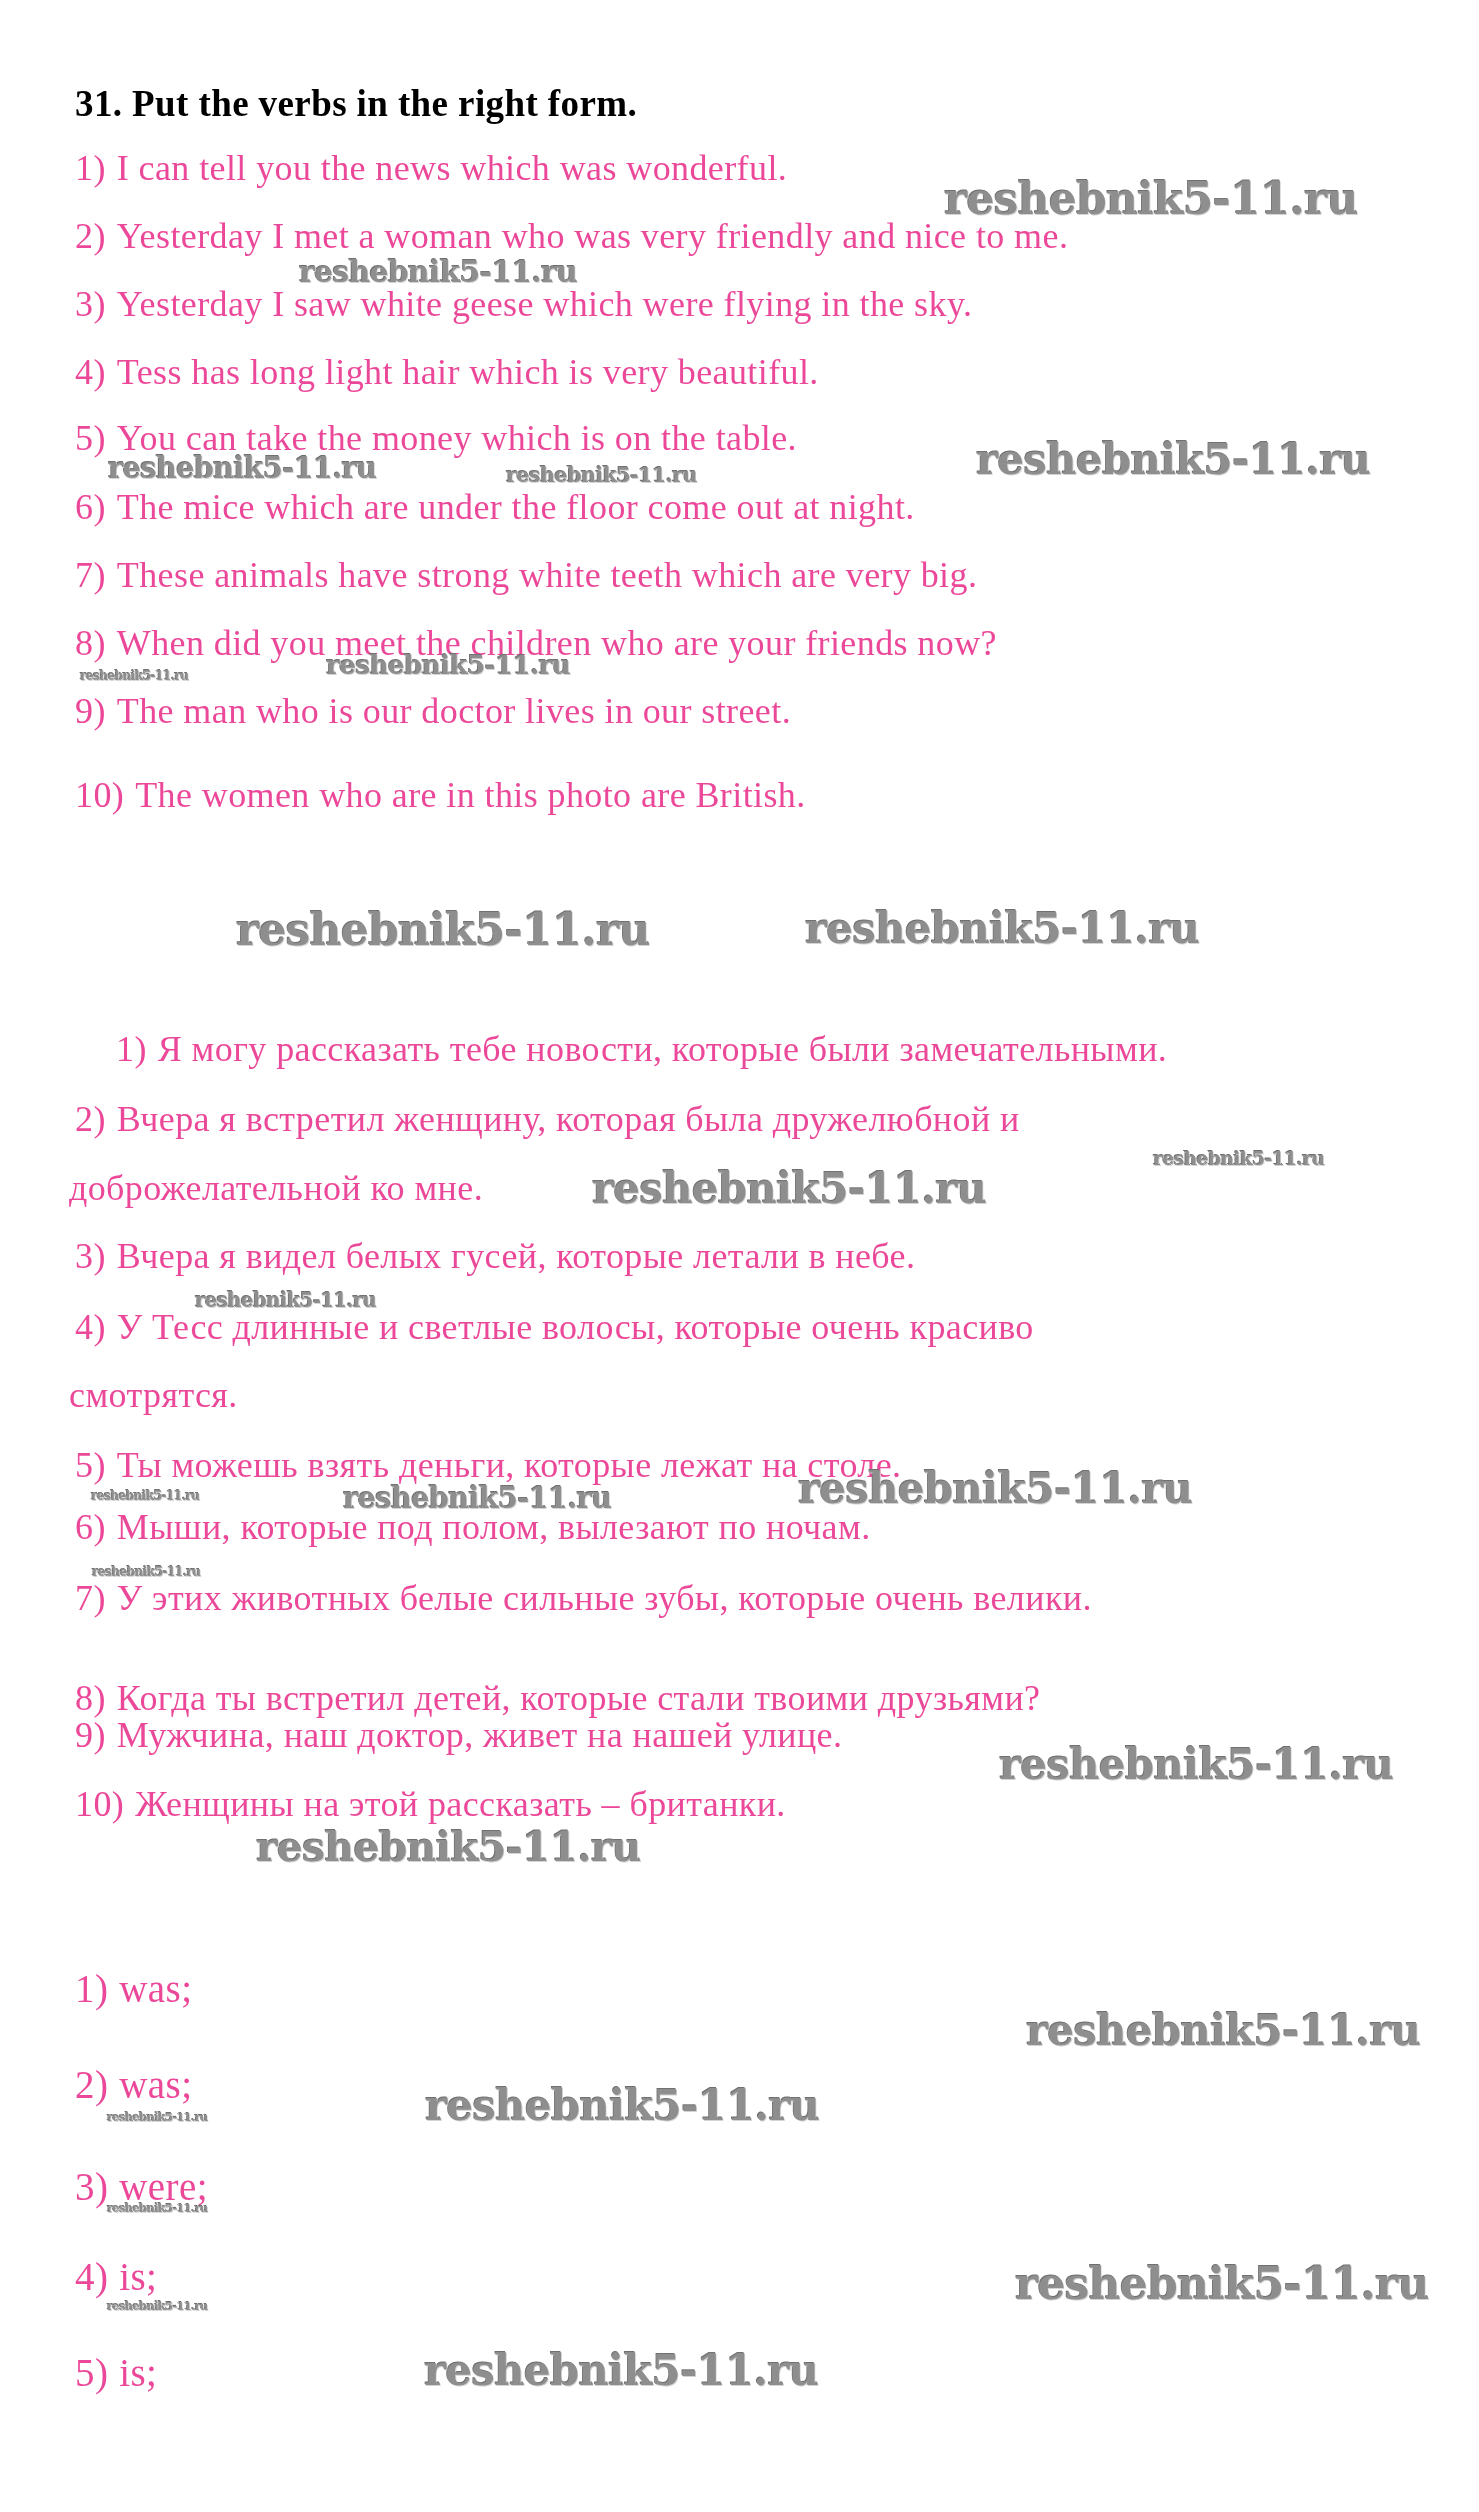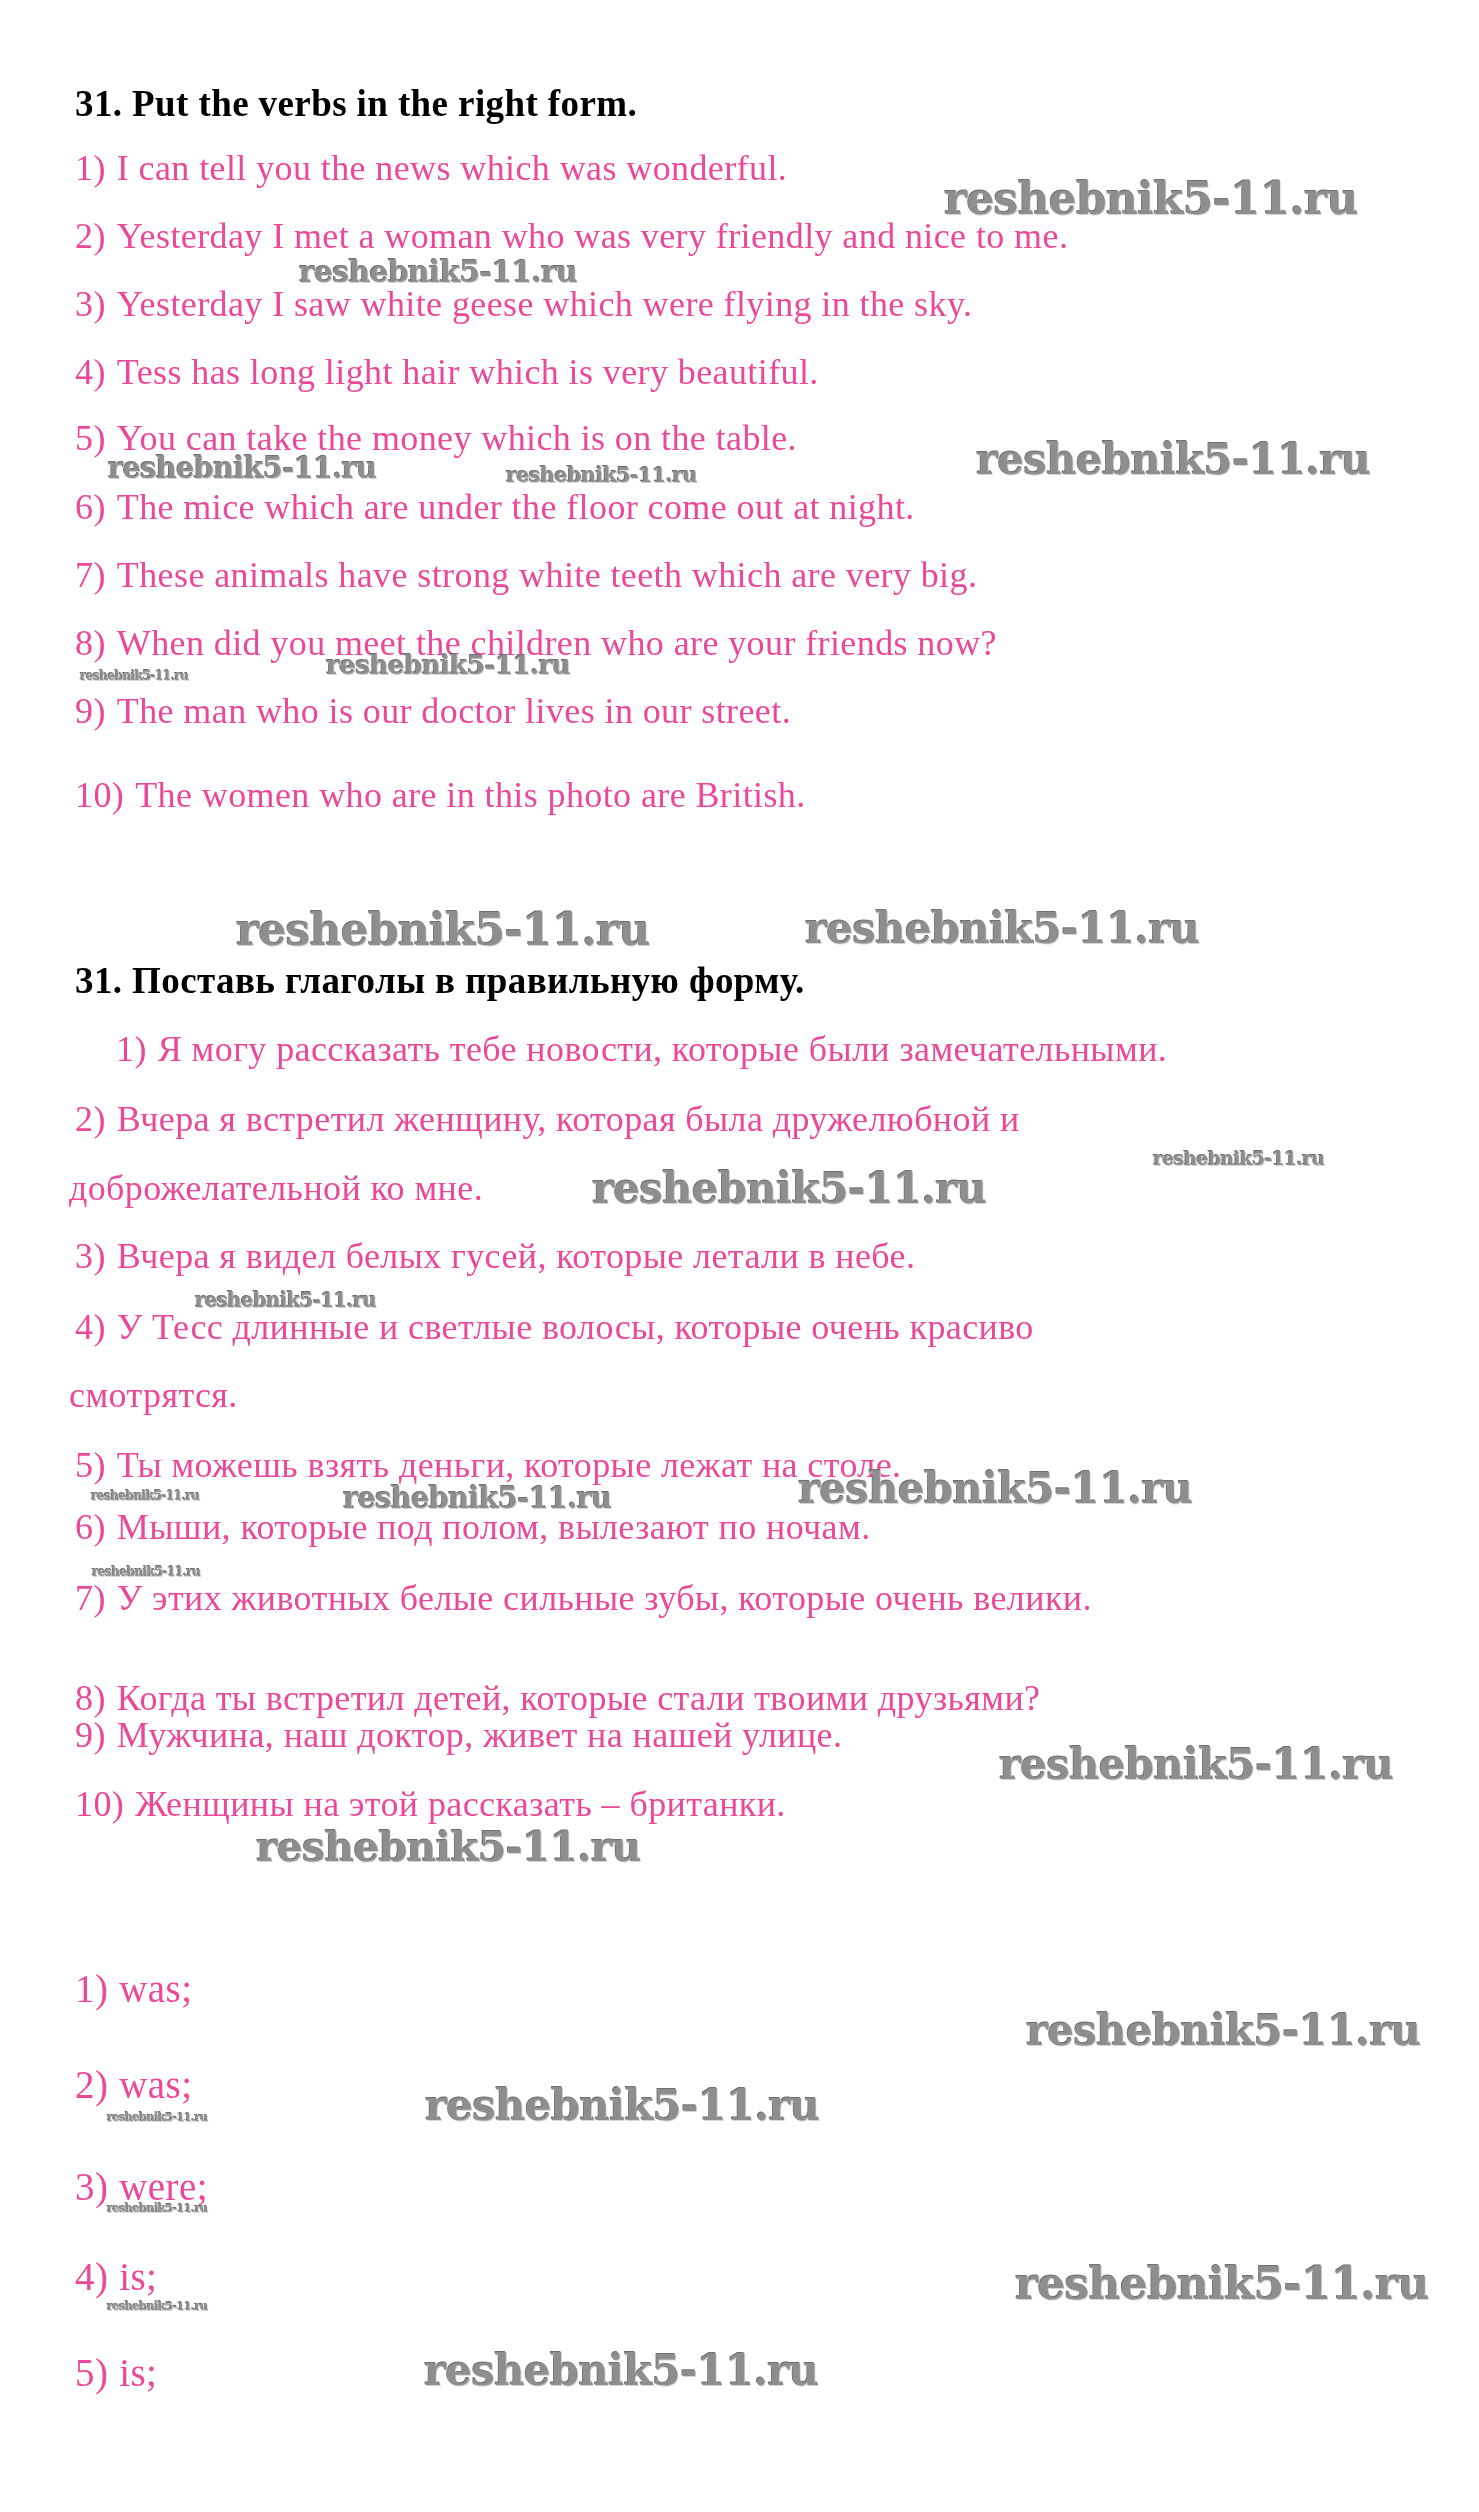--- a/index.html
+++ b/index.html
@@ -69,21 +69,20 @@
       <div class="line" style="left: 75px; top: 282px;"><span class="num">3)</span><span>Yesterday I saw white geese which were flying in the sky.</span></div>
       <div class="line" style="left: 75px; top: 350px;"><span class="num">4)</span><span>Tess has long light hair which is very beautiful.</span></div>
       <div class="line" style="left: 75px; top: 416px;"><span class="num">5)</span><span>You can take the money which is on the table.</span></div>
       <div class="line" style="left: 75px; top: 485px;"><span class="num">6)</span><span>The mice which are under the floor come out at night.</span></div>
       <div class="line" style="left: 75px; top: 553px;"><span class="num">7)</span><span>These animals have strong white teeth which are very big.</span></div>
       <div class="line" style="left: 75px; top: 621px;"><span class="num">8)</span><span>When did you meet the children who are your friends now?</span></div>
       <div class="line" style="left: 75px; top: 689px;"><span class="num">9)</span><span>The man who is our doctor lives in our street.</span></div>
       <div class="line" style="left: 75px; top: 757px; margin-top: 16px;"><span class="num">10)</span><span>The women who are in this photo are British.</span></div>
     </div>
 
-  <div class="heading" style="left:75px; top:958px;">31. Поставь глаголы в правильную форму.</div>
 
   <div id="ru-lines">
       <div class="line" style="left: 75px; top: 1027px; margin-left: 41px;"><span class="num">1)</span><span>Я могу рассказать тебе новости, которые были замечательными.</span></div>
       <div class="line" style="left: 75px; top: 1097px;"><span class="num">2)</span><span>Вчера я встретил женщину, которая была дружелюбной и</span></div>
       <div class="line" style="left: 69px; top: 1166px;"><span class="num"></span><span>доброжелательной ко мне.</span></div>
       <div class="line" style="left: 75px; top: 1234px;"><span class="num">3)</span><span>Вчера я видел белых гусей, которые летали в небе.</span></div>
       <div class="line" style="left: 75px; top: 1305px;"><span class="num">4)</span><span>У Тесс длинные и светлые волосы, которые очень красиво</span></div>
       <div class="line" style="left: 69px; top: 1373px;"><span class="num"></span><span>смотрятся.</span></div>
       <div class="line" style="left: 75px; top: 1443px;"><span class="num">5)</span><span>Ты можешь взять деньги, которые лежат на столе.</span></div>
       <div class="line" style="left: 75px; top: 1505px;"><span class="num">6)</span><span>Мыши, которые под полом, вылезают по ночам.</span></div>

